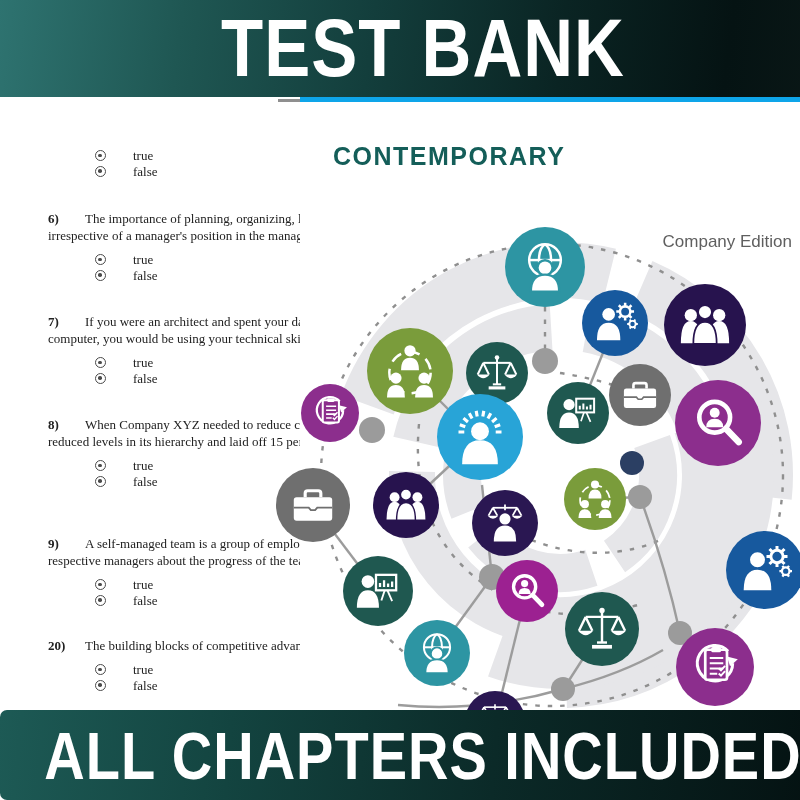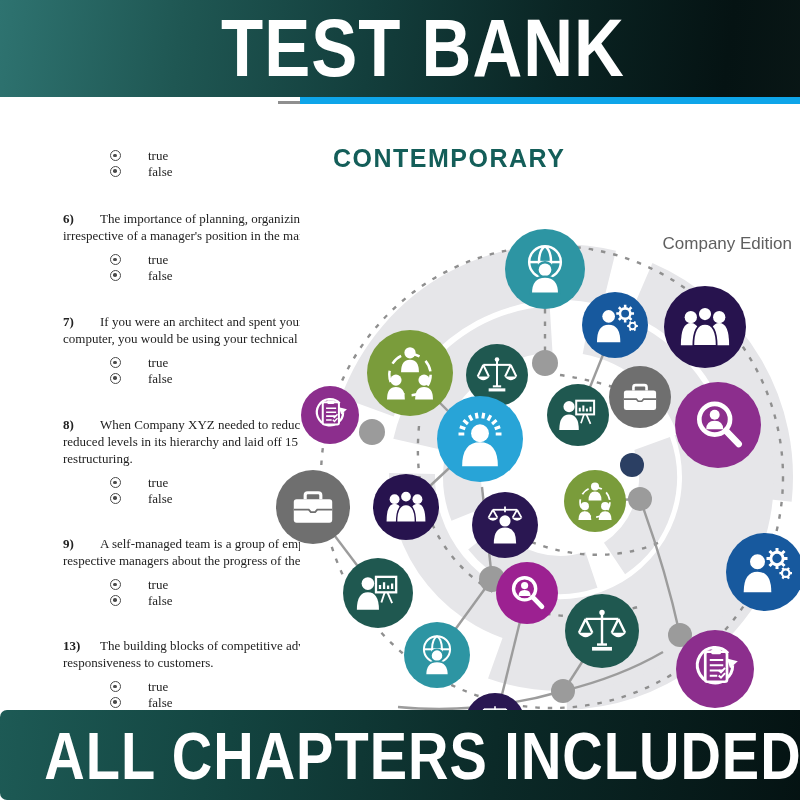--- a/index.html
+++ b/index.html
@@ -7,31 +7,31 @@
   
   .banner{position:absolute;left:0;width:800px;display:flex;align-items:center;justify-content:center;padding-left:23px;}
   .banner.top{top:0;height:97px;background:linear-gradient(97deg,#2e7370 0%,#1f5753 22%,#133e3c 45%,#0a2423 68%,#051313 88%,#0a1716 100%);}
   .banner.bottom{top:710px;height:90px;background:linear-gradient(95deg,#1d5a55 0%,#134440 28%,#0b2a28 60%,#041111 100%);border-radius:7px;}
   .banner-text{color:#fff;font-weight:700;transform:scaleY(1.18);letter-spacing:1px;white-space:nowrap;}
   .banner.top .banner-text{font-size:69px;}
   .banner.bottom .banner-text{font-size:56px;}
   
   .content{position:absolute;top:97px;left:0;width:800px;height:613px;background:#fff;overflow:hidden;}
   
-  .page{position:absolute;inset:0;width:320px;color:#222;font-family:"Liberation Serif",serif;font-size:13px;margin-left:15px;}
+  .page{position:absolute;inset:0;width:320px;color:#222;font-family:"Liberation Serif",serif;font-size:13px;}
   .q{position:absolute;left:48px;width:252px;overflow:hidden;}
   .q-line{white-space:nowrap;overflow:hidden;line-height:17px;height:17px;}
   .q-num{display:inline-block;width:37px;font-weight:700;}
   .opts{margin-top:8px;padding-left:47px;}
   .opt{display:flex;align-items:center;height:15.5px;}
   .radio{flex:0 0 auto;width:9px;height:9px;border:1.4px solid #4a4a4a;border-radius:50%;position:relative;}
   .radio::after{content:"";position:absolute;left:2.4px;top:2.4px;width:3.6px;height:3.6px;border-radius:50%;background:#4a4a4a;}
   .opt-label{margin-left:27px;line-height:15.5px;}
   
-  .cover{position:absolute;left:300px;top:0;width:500px;height:613px;background:#fff;border-top:7px solid #0ea5e9;}
+  .cover{position:absolute;left:300px;top:0;width:500px;height:613px;background:#fff;border-top:5px solid #0ea5e9;}
   .cover::before{content:"";position:absolute;left:-22px;top:-3px;width:22px;height:3px;background:#8f8f8f;}
   .kicker{position:absolute;left:33px;top:40px;font-size:25px;font-weight:700;letter-spacing:1.5px;color:#145e59;}
   .cover-title{position:absolute;left:55px;top:56px;font-size:54px;font-weight:700;color:#19695f;}
   .edition{position:absolute;right:8px;top:130px;font-size:17px;color:#5f5f5f;}
   .diagram{position:absolute;left:0;top:0;overflow:visible;}
 </style>
 </head>
 <body>
 
 <div class="stage">
@@ -83,21 +83,20 @@
           <div class="opt">
               <span class="radio"></span>
               <span class="opt-label">false</span>
             </div>
         </div>
       </div>
 
       <div class="q" style="top:319px">
         <div class="q-line"><span class="q-num">8)</span><span>When Company XYZ needed to reduce cos</span></div>
         <div class="q-line">reduced levels in its hierarchy and laid off 15 perce</div>
-        <div class="q-line">restructuring.</div>
         <div class="opts">
           <div class="opt">
               <span class="radio"></span>
               <span class="opt-label">true</span>
             </div>
           <div class="opt">
               <span class="radio"></span>
               <span class="opt-label">false</span>
             </div>
         </div>
@@ -112,22 +111,21 @@
               <span class="opt-label">true</span>
             </div>
           <div class="opt">
               <span class="radio"></span>
               <span class="opt-label">false</span>
             </div>
         </div>
       </div>
 
       <div class="q" style="top:540px">
-        <div class="q-line"><span class="q-num">13)</span><span>The building blocks of competitive advanta</span></div>
-        <div class="q-line">responsiveness to customers.</div>
+        <div class="q-line"><span class="q-num">20)</span><span>The building blocks of competitive advanta</span></div>
         <div class="opts">
           <div class="opt">
               <span class="radio"></span>
               <span class="opt-label">true</span>
             </div>
           <div class="opt">
               <span class="radio"></span>
               <span class="opt-label">false</span>
             </div>
         </div>

